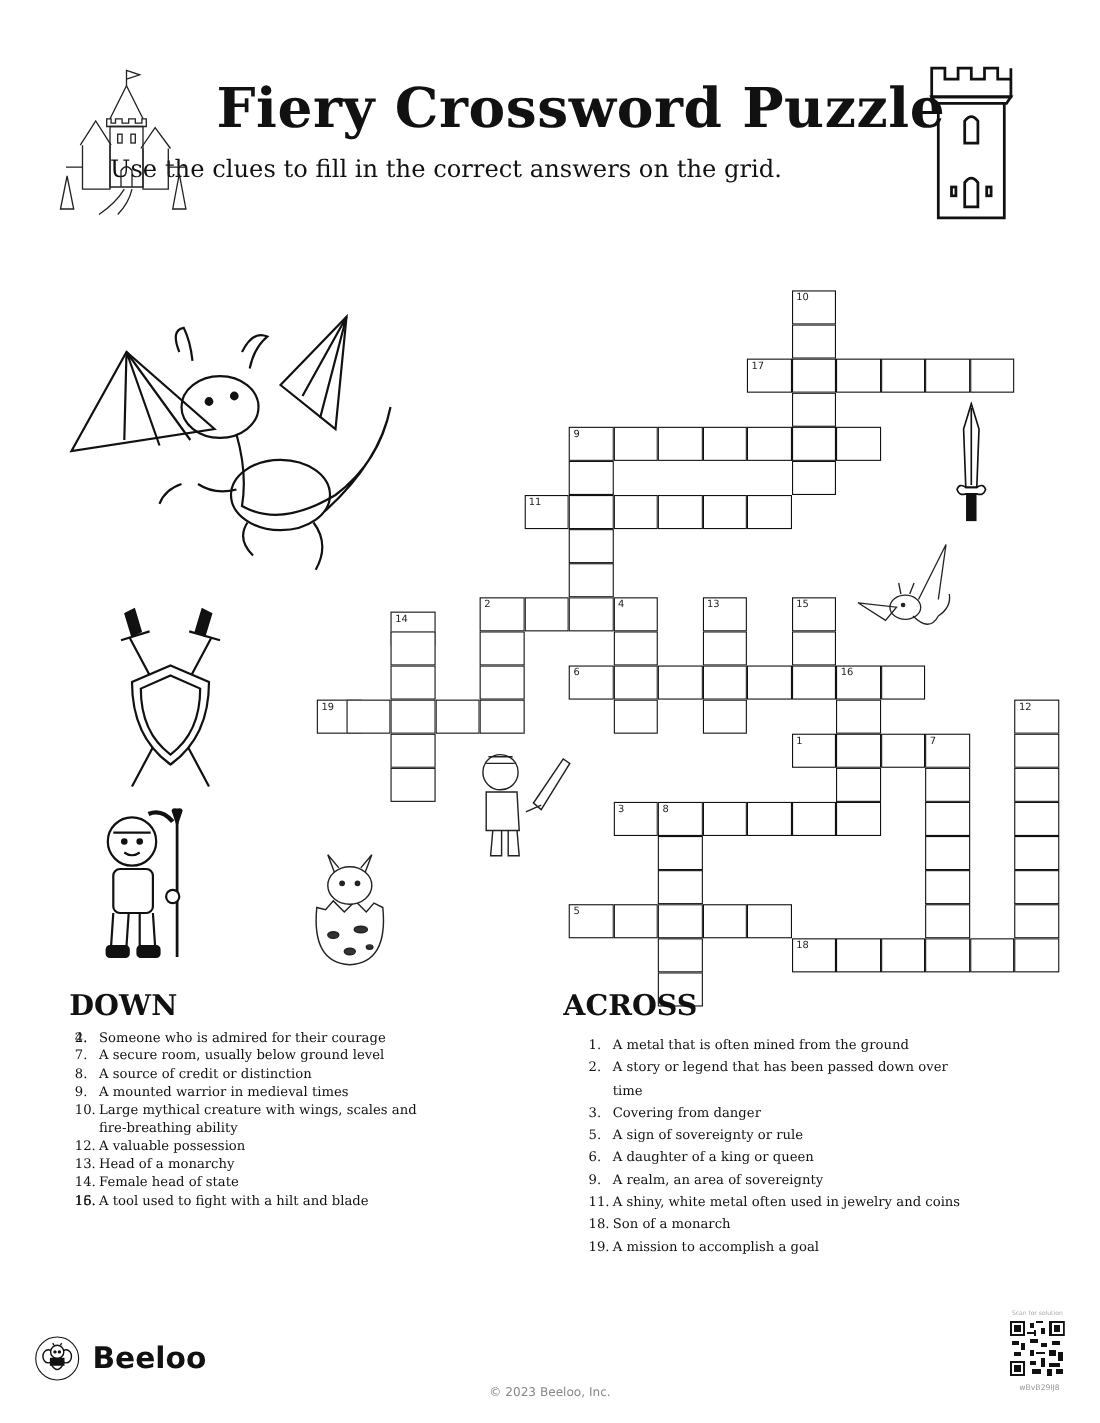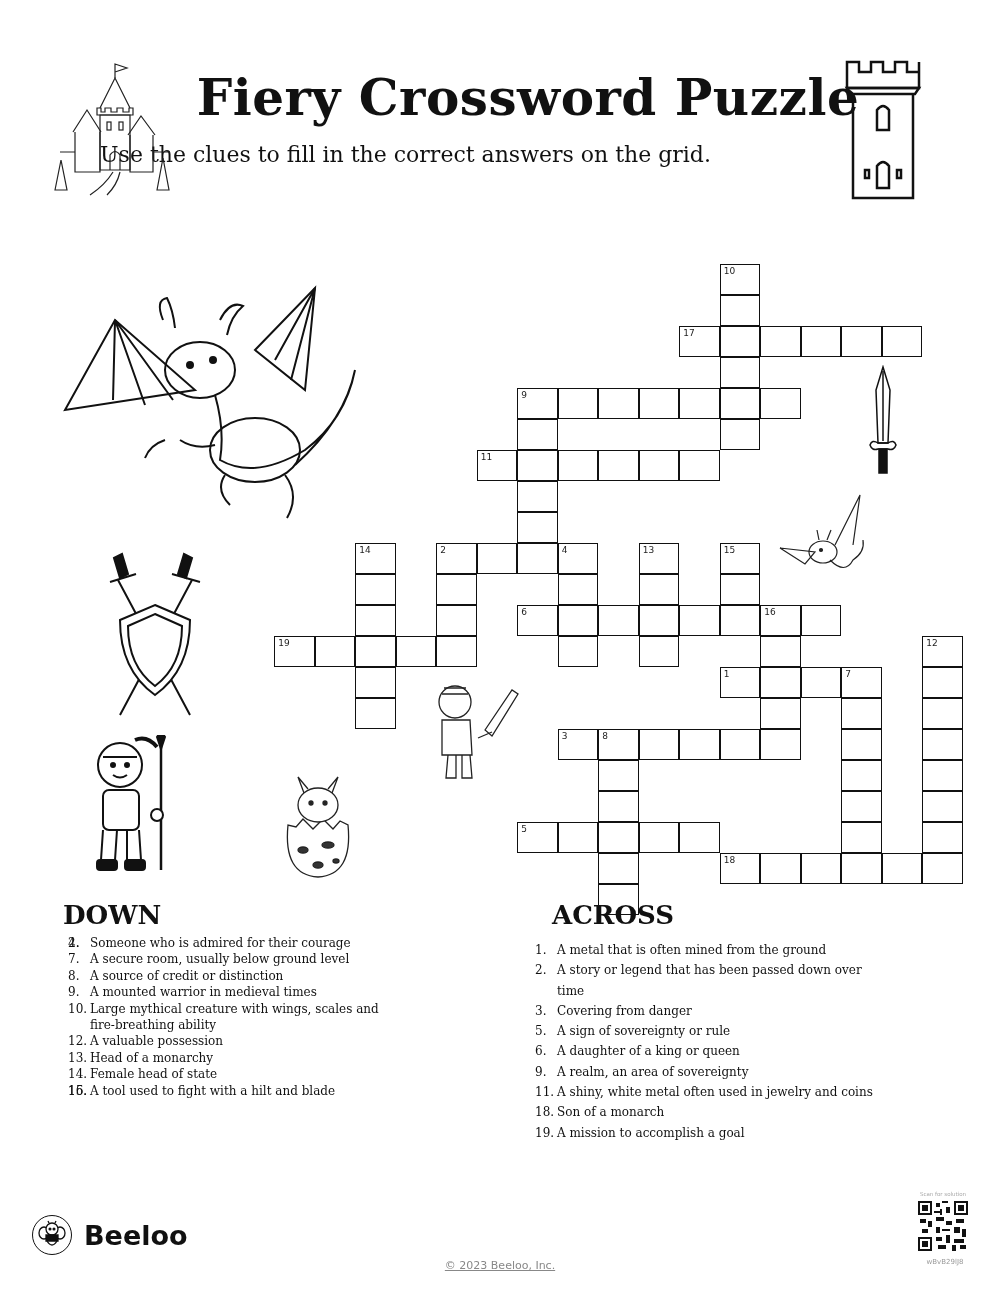--- a/index.html
+++ b/index.html
@@ -18,21 +18,21 @@
   .clue-head { position: absolute; font-family: "DejaVu Serif", serif; font-size: 26px; font-weight: bold; }
   .clues { position: absolute; font-family: "DejaVu Serif", serif; font-size: 12px; line-height: 16.4px; }
   .clue { position: relative; padding-left: 22px; }
   .clue .cn { position: absolute; left: 0; top: 0; }
   .clues-across { line-height: 20.3px; }
   .logo { position: absolute; left: 32px; top: 1215px; display: flex; align-items: center; }
   .logo-badge { width: 40px; height: 40px; border: 1.5px solid #111; border-radius: 50%; box-sizing: border-box;
                 display: flex; align-items: center; justify-content: center; }
   .logo-text { margin-left: 12px; font-family: "DejaVu Sans", sans-serif; font-weight: bold; font-size: 27px; }
   .copyright { position: absolute; left: 0; width: 1000px; top: 1259px; text-align: center;
-               font-family: "DejaVu Sans", sans-serif; font-size: 11px; color: #888; text-decoration: underline; }
+               font-family: "DejaVu Sans", sans-serif; font-size: 11px; color: #888; }
   .qr-label { position: absolute; left: 915px; top: 1191px; width: 56px; text-align: center;
               font-family: "DejaVu Sans", sans-serif; font-size: 5.5px; color: #aaa; }
   .qr { position: absolute; left: 918px; top: 1201px; width: 50px; height: 50px; }
   .qr-code { position: absolute; left: 910px; top: 1258px; width: 70px; text-align: center;
              font-family: "DejaVu Sans", sans-serif; font-size: 7px; color: #999; }
 </style>
 </head>
 <body>
 
 <div class="title">Fiery Crossword Puzzle</div>
@@ -213,21 +213,21 @@
     <div class="cell" style="left: 842px; top: 327px;"></div>
     <div class="cell" style="left: 882.5px; top: 327px;"></div>
     <div class="cell" style="left: 720.5px; top: 854px;">
       <span class="num">18</span>
     </div>
     <div class="cell" style="left: 761px; top: 854px;"></div>
     <div class="cell" style="left: 801.5px; top: 854px;"></div>
     <div class="cell" style="left: 842px; top: 854px;"></div>
     <div class="cell" style="left: 882.5px; top: 854px;"></div>
     <div class="cell" style="left: 923px; top: 854px;"></div>
-    <div class="cell" style="left: 275px; top: 637px; text-decoration: underline;">
+    <div class="cell" style="left: 289px; top: 637px; text-decoration: underline;">
       <span class="num">19</span>
     </div>
     <div class="cell" style="left: 315.5px; top: 637px;"></div>
     <div class="cell" style="left: 356px; top: 637px;"></div>
     <div class="cell" style="left: 396.5px; top: 637px;"></div>
     <div class="cell" style="left: 437px; top: 637px;"></div>
     <div class="cell" style="left: 437px; top: 575px;"></div>
     <div class="cell" style="left: 437px; top: 606px;"></div>
     <div class="cell" style="left: 558.5px; top: 575px;"></div>
     <div class="cell" style="left: 558.5px; top: 637px;"></div>
@@ -256,21 +256,21 @@
     <div class="cell" style="left: 923px; top: 699px;"></div>
     <div class="cell" style="left: 923px; top: 730px;"></div>
     <div class="cell" style="left: 923px; top: 761px;"></div>
     <div class="cell" style="left: 923px; top: 792px;"></div>
     <div class="cell" style="left: 923px; top: 823px;"></div>
     <div class="cell" style="left: 639.5px; top: 544px;">
       <span class="num">13</span>
     </div>
     <div class="cell" style="left: 639.5px; top: 575px;"></div>
     <div class="cell" style="left: 639.5px; top: 637px;"></div>
-    <div class="cell" style="left: 356px; top: 544px;">
+    <div class="cell" style="left: 356px; top: 557px;">
       <span class="num">14</span>
     </div>
     <div class="cell" style="left: 356px; top: 575px;"></div>
     <div class="cell" style="left: 356px; top: 606px;"></div>
     <div class="cell" style="left: 356px; top: 668px;"></div>
     <div class="cell" style="left: 356px; top: 699px;"></div>
     <div class="cell" style="left: 720.5px; top: 544px;">
       <span class="num">15</span>
     </div>
     <div class="cell" style="left: 720.5px; top: 575px;"></div>
@@ -286,21 +286,21 @@
   <div class="clue"><span class="cn">8.</span><span>A source of credit or distinction</span></div>
   <div class="clue"><span class="cn">9.</span><span>A mounted warrior in medieval times</span></div>
   <div class="clue"><span class="cn">10.</span><span>Large mythical creature with wings, scales and fire-breathing ability</span></div>
   <div class="clue"><span class="cn">12.</span><span>A valuable possession</span></div>
   <div class="clue"><span class="cn">13.</span><span>Head of a monarchy</span></div>
   <div class="clue"><span class="cn">14.</span><span>Female head of state</span></div>
   <div class="clue"><span class="cn">15.</span></div>
   <div class="clue"><span class="cn">16.</span><span>A tool used to fight with a hilt and blade</span></div>
 </div>
 
-<div class="clue-head" style="left:552px;top:900px;">ACROSS</div>
+<div class="clue-head" style="left:512px;top:900px;">ACROSS</div>
 <div class="clues clues-across" style="left:535px;top:940px;width:340px;">
   <div class="clue"><span class="cn">1.</span><span>A metal that is often mined from the ground</span></div>
   <div class="clue"><span class="cn">2.</span><span>A story or legend that has been passed down over time</span></div>
   <div class="clue"><span class="cn">3.</span><span>Covering from danger</span></div>
   <div class="clue"><span class="cn">5.</span><span>A sign of sovereignty or rule</span></div>
   <div class="clue"><span class="cn">6.</span><span>A daughter of a king or queen</span></div>
   <div class="clue"><span class="cn">9.</span><span>A realm, an area of sovereignty</span></div>
   <div class="clue"><span class="cn">11.</span><span>A shiny, white metal often used in jewelry and coins</span></div>
   <div class="clue"><span class="cn">18.</span><span>Son of a monarch</span></div>
   <div class="clue"><span class="cn">19.</span><span>A mission to accomplish a goal</span></div>

